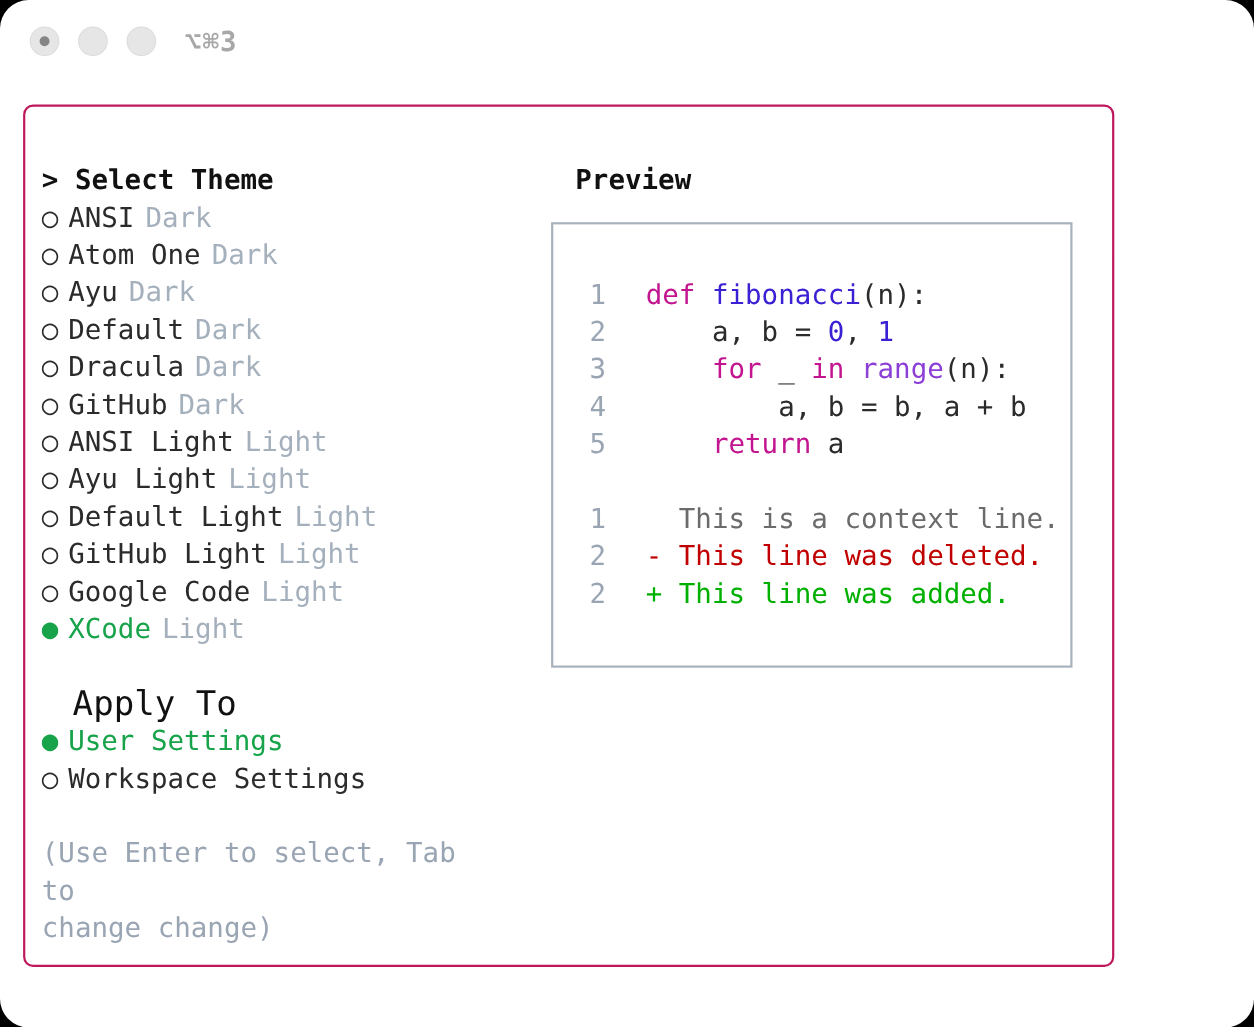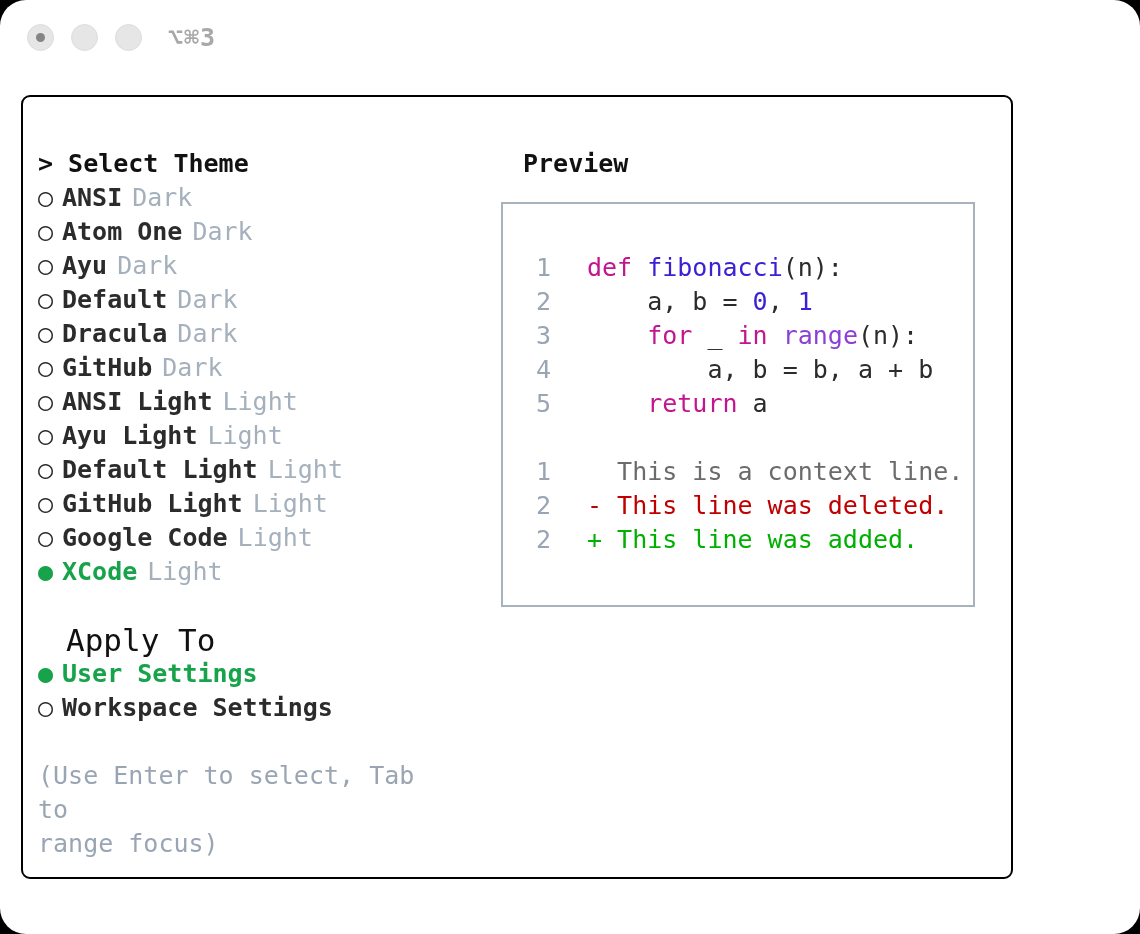--- a/index.html
+++ b/index.html
@@ -71,21 +71,21 @@
     white-space: pre;
   }
 
   
   .panel {
     position: absolute;
     left: 21px;
     top: 95px;
     width: 992px;
     height: 784px;
-    border: 2px solid #000000;
+    border: 2px solid #be185d;
     border-radius: 9px;
     box-sizing: border-box;
     background: #ffffff;
   }
 
   .col-left {
     position: absolute;
     left: 15px;
     top: 50px;
     width: 450px;
@@ -115,21 +115,21 @@
   }
   .bullet {
     display: inline-block;
     width: 24px;
     flex: 0 0 24px;
     font-size: 25px;
     line-height: 34px;
   }
   .bullet.empty { color: #2b2b2b; }
   .bullet.filled { color: #16a34a; }
-  .opt-name { color: #2b2b2b; font-weight: bold; }
+  .opt-name { color: #2b2b2b; }
   .opt-row.selected .opt-name { color: #16a34a; }
   .opt-kind {
     color: #a5b0bd;
     padding-left: 10px;
   }
 
   .apply-title {
     font-size: 31px;
     color: #111111;
     line-height: 34px;
@@ -222,21 +222,21 @@
           <div class="opt-row"><span class="bullet empty">○</span><span class="opt-name">Google Code</span><span class="opt-kind">Light</span></div>
           <div class="opt-row selected"><span class="bullet filled">●</span><span class="opt-name">XCode</span><span class="opt-kind">Light</span></div>
         </div>
       <div class="spacer-apply"></div>
       <div class="apply-title">Apply To</div>
       <div id="apply-list">
           <div class="opt-row selected"><span class="bullet filled">●</span><span class="opt-name">User Settings</span></div>
           <div class="opt-row"><span class="bullet empty">○</span><span class="opt-name">Workspace Settings</span></div>
         </div>
       <div class="hint">(Use Enter to select, Tab to
-range focus)</div>
+change change)</div>
     </div>
 
     <div class="col-right">
       <div class="preview-title">Preview</div>
       <div class="preview-box">
         <div id="code-block">
             <div class="code-line"><span class="lineno">1</span><span class="code-body"><span class="tok-kw">def </span><span class="tok-fn">fibonacci</span><span class="tok-txt">(n):</span></span></div>
             <div class="code-line"><span class="lineno">2</span><span class="code-body"><span class="tok-txt">    a, b = </span><span class="tok-num">0</span><span class="tok-txt">, </span><span class="tok-num">1</span></span></div>
             <div class="code-line"><span class="lineno">3</span><span class="code-body"><span class="tok-txt">    </span><span class="tok-kw">for</span><span class="tok-txt"> _ </span><span class="tok-kw">in</span><span class="tok-txt"> </span><span class="tok-bi">range</span><span class="tok-txt">(n):</span></span></div>
             <div class="code-line"><span class="lineno">4</span><span class="code-body"><span class="tok-txt">        a, b = b, a + b</span></span></div>

